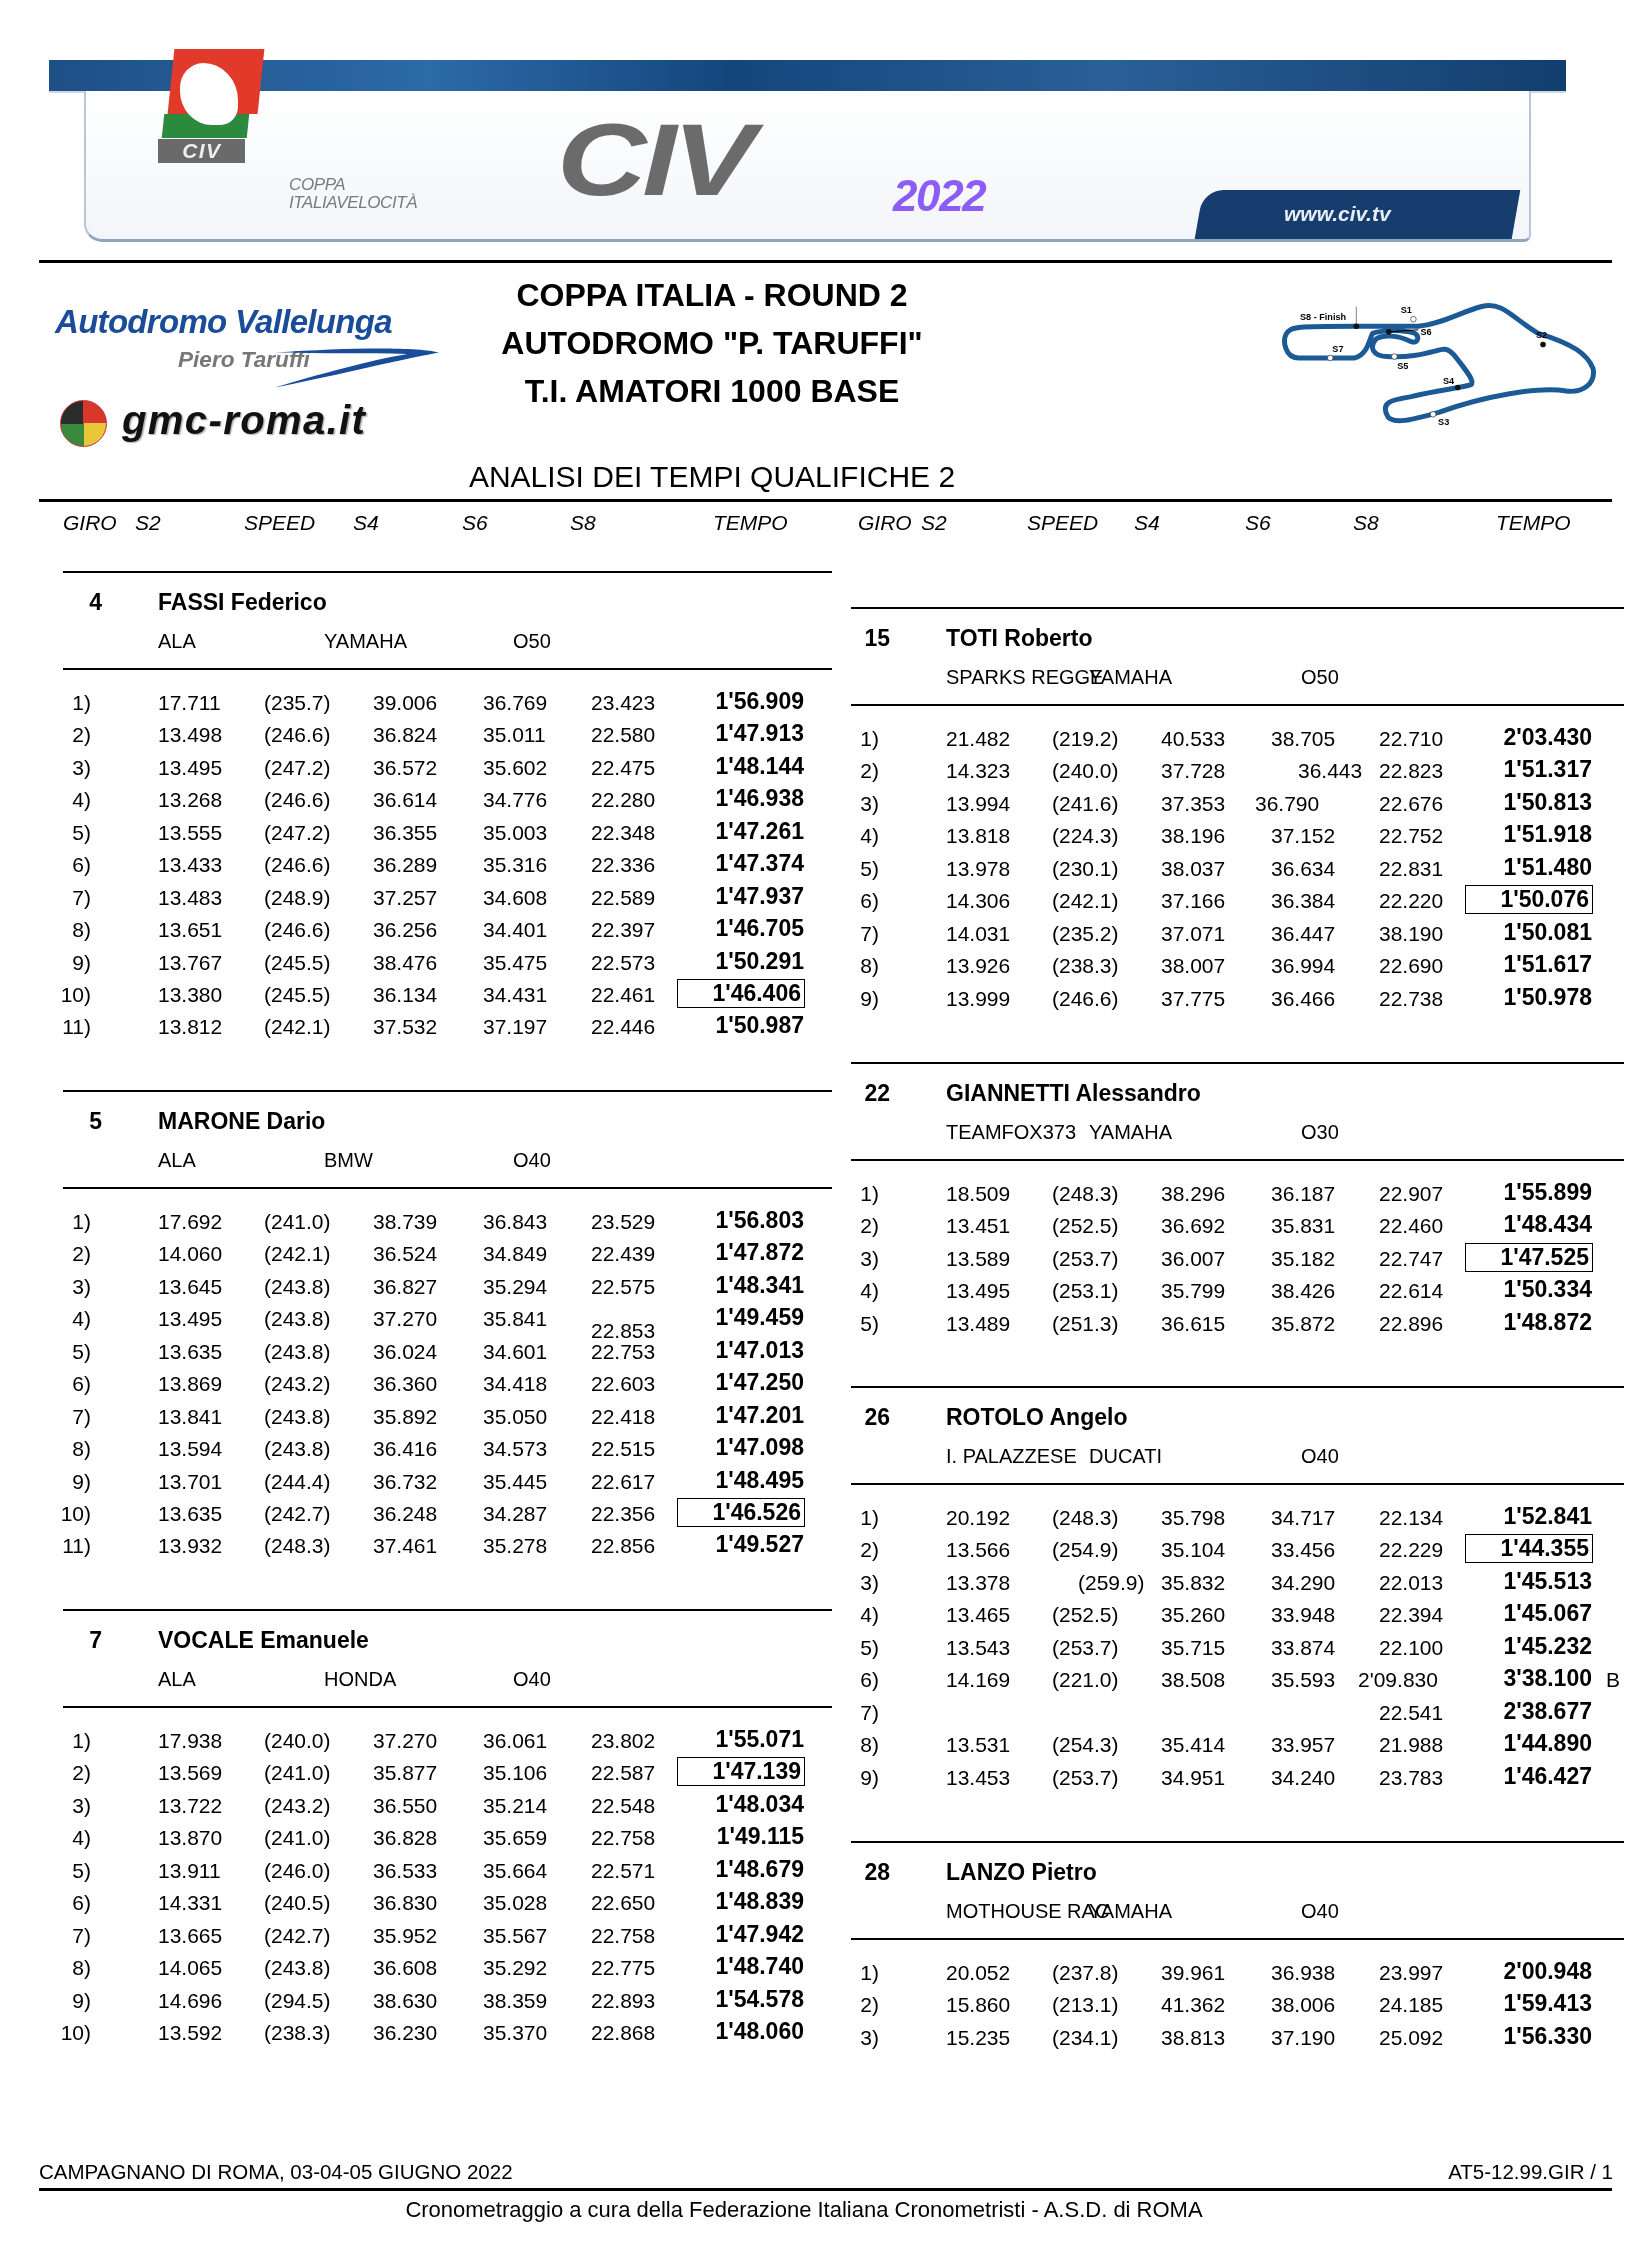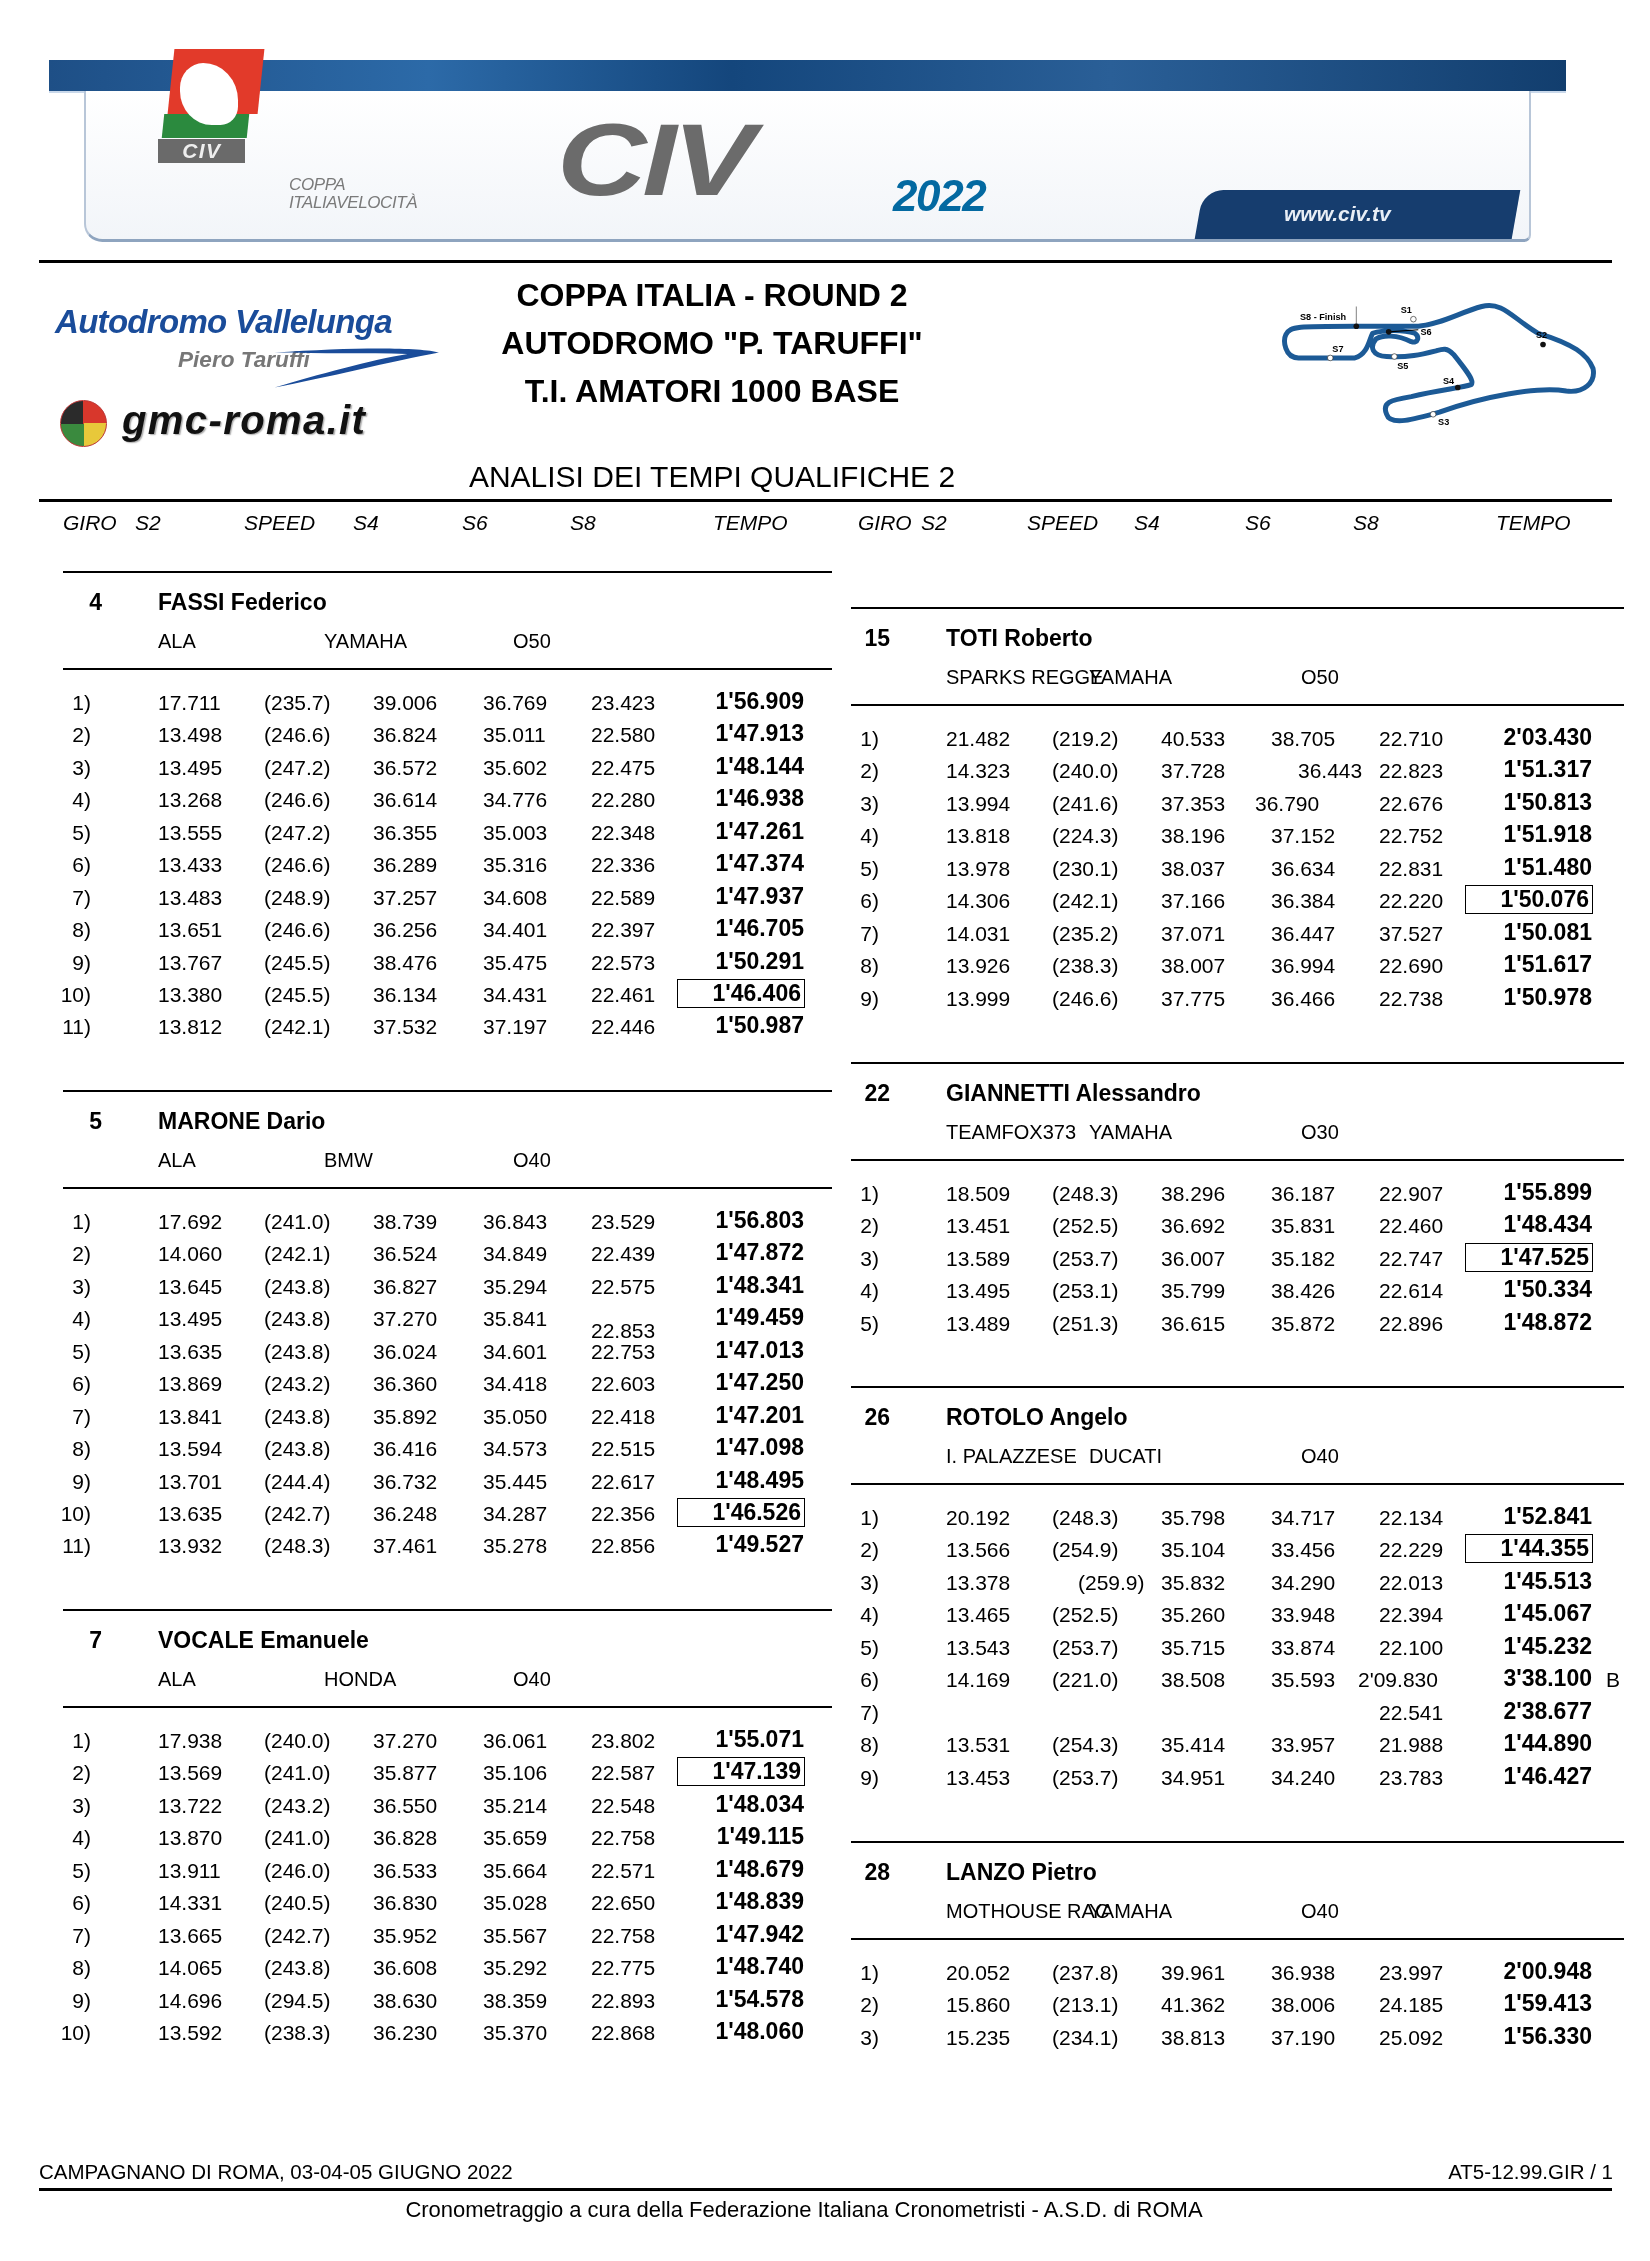--- a/index.html
+++ b/index.html
@@ -25,21 +25,21 @@
      border-radius:40% 60% 30% 55%; }
   #civ-mark-grey { position:absolute; left:1.4px; top:90px; width:87px; height:24px; background:#6a6a6a;
      color:#eee; font-weight:bold; font-style:italic; font-size:21px; line-height:24px; text-align:center;
      letter-spacing:1.4px; }
   #civ-logo-text { position:absolute; left:289px; top:176px; font-style:italic; color:#7a7a7a;
      font-size:17px; line-height:18.3px; letter-spacing:-0.4px; }
   #civ-title { position:absolute; left:557px; top:116px; font-weight:bold; font-style:italic;
      color:#6b6b6b; font-size:124px; line-height:106px; letter-spacing:-4.2px;
      transform:scaleY(0.82); transform-origin:left top; }
   #civ-year { position:absolute; left:893px; top:175px; font-weight:bold; font-style:italic;
-     color:#0369a1; font-size:44px; line-height:42px; letter-spacing:-1.4px; }
+     color:#8b5cf6; font-size:44px; line-height:42px; letter-spacing:-1.4px; }
   #civ-url-box { position:absolute; left:1199px; top:190px; width:317px; height:49px;
      background:#163d6e; border-radius:20px 0 0 0; transform:skewX(-10deg); }
   #civ-url { position:absolute; left:1284px; top:202px; color:#e8eef6; font-style:italic; font-weight:bold;
      font-size:21px; }
 
   .rule-thick { position:absolute; left:39px; width:1573px; height:2.8px; background:#000; }
 
   
   #vallelunga { position:absolute; left:55px; top:303px; width:353px; height:85px; }
   #vallelunga-name { position:absolute; left:0; top:0; font-weight:bold; font-style:italic; color:#1a4c9a;
@@ -546,21 +546,21 @@
         <span class="" style="left: 420px;">36.384</span>
         <span class="" style="left: 528px;">22.220</span>
         <span class="t best" style="left: 635px;">1'50.076</span>
       </div>
       <div class="row" style="top: 315px; width: 773px;">
         <span class="lap" style="left: -14px;">7)</span>
         <span class="" style="left: 95px;">14.031</span>
         <span class="" style="left: 201px;">(235.2)</span>
         <span class="" style="left: 310px;">37.071</span>
         <span class="" style="left: 420px;">36.447</span>
-        <span class="" style="left: 528px;">37.527</span>
+        <span class="" style="left: 528px;">38.190</span>
         <span class="t" style="left: 635px;">1'50.081</span>
       </div>
       <div class="row" style="top: 347px; width: 773px;">
         <span class="lap" style="left: -14px;">8)</span>
         <span class="" style="left: 95px;">13.926</span>
         <span class="" style="left: 201px;">(238.3)</span>
         <span class="" style="left: 310px;">38.007</span>
         <span class="" style="left: 420px;">36.994</span>
         <span class="" style="left: 528px;">22.690</span>
         <span class="t" style="left: 635px;">1'51.617</span>

